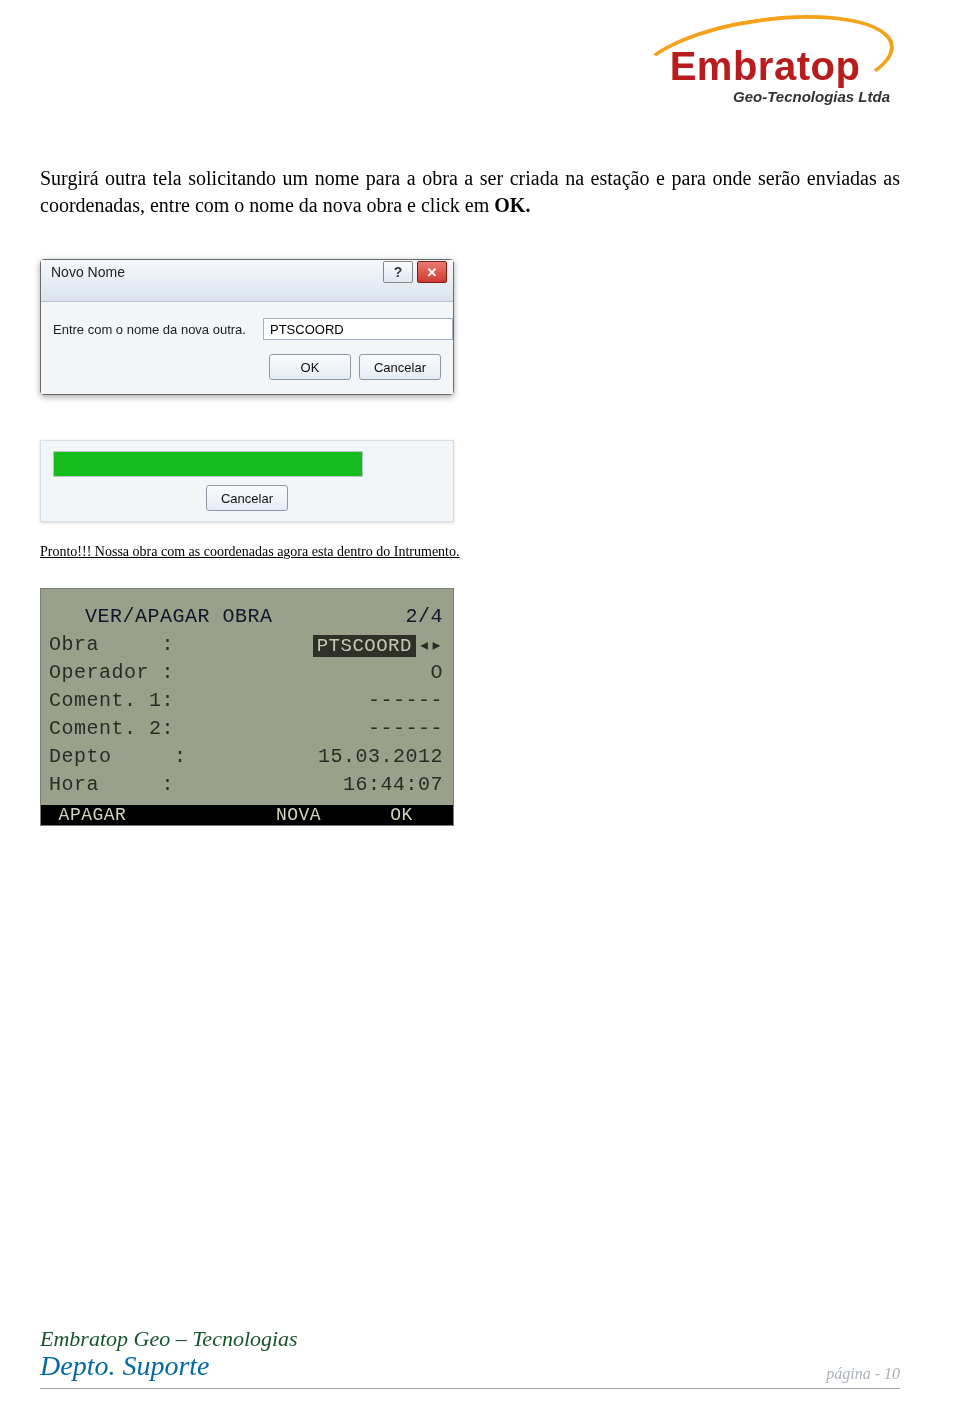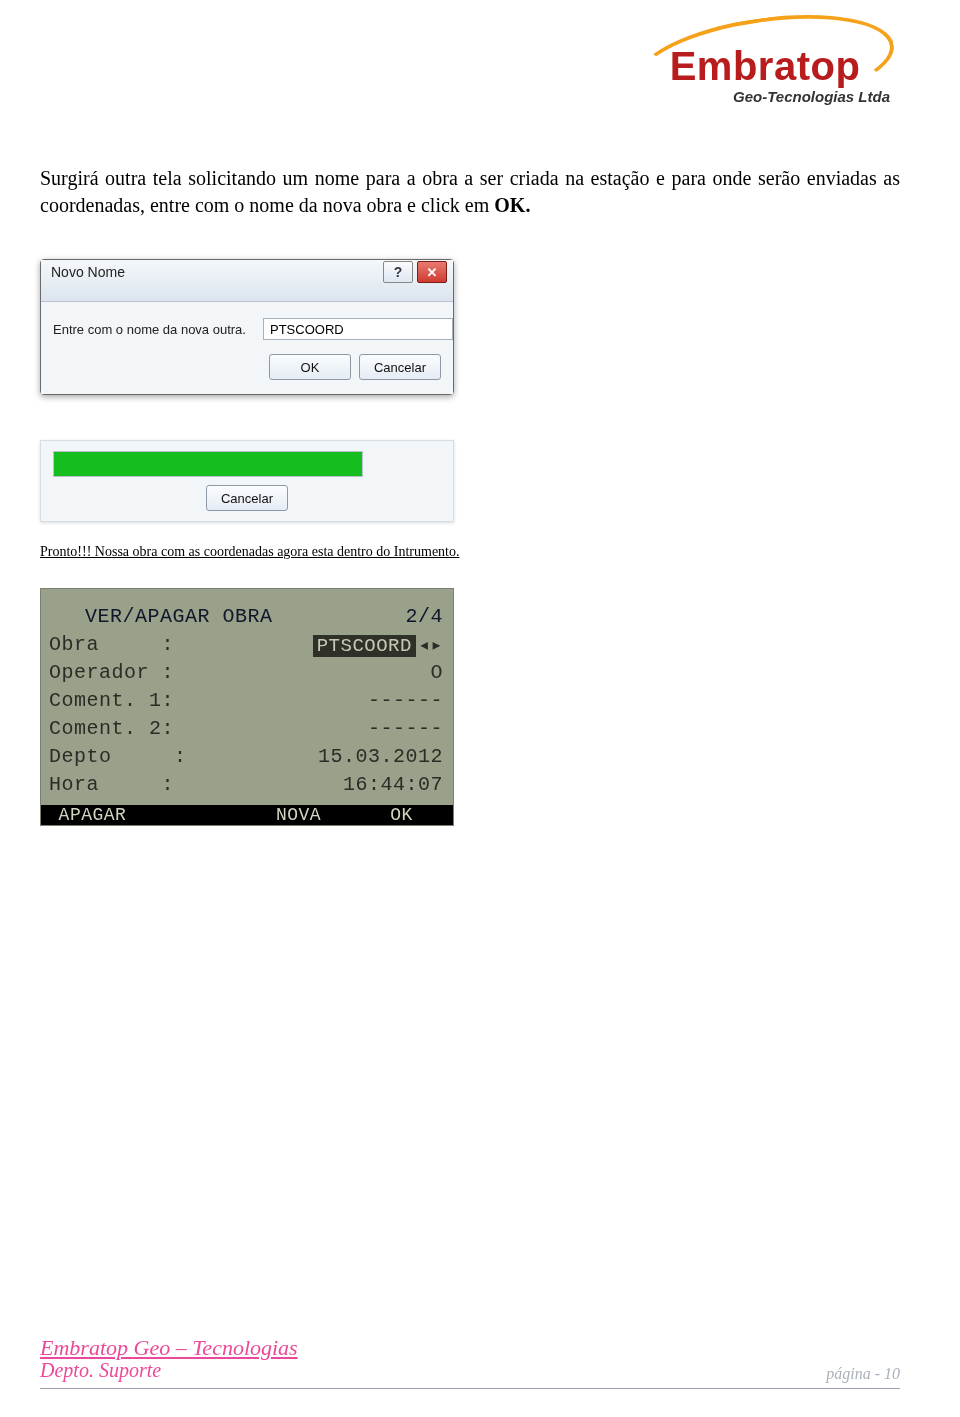--- a/index.html
+++ b/index.html
@@ -137,25 +137,25 @@
     font-size: 18px;
   }
   .soft { text-align: center; }
 
   
   .footer {
     position: absolute; left: 40px; right: 60px; bottom: 28px;
   }
   .footer-line1 {
     font-family: "Monotype Corsiva", "Brush Script MT", cursive;
-    font-style: italic; font-size: 22px; color: #ec4899; text-decoration: underline;
+    font-style: italic; font-size: 22px; color: #14532d;
   }
   .footer-line2 {
     font-family: "Monotype Corsiva", "Brush Script MT", cursive;
-    font-style: italic; font-size: 20px; color: #ec4899;
+    font-style: italic; font-size: 28px; color: #0369a1;
     margin-top: -2px;
   }
   .footer-rule {
     border-top: 1px solid #9aa2ab; margin-top: 6px;
   }
   .footer-page {
     position: absolute; right: 0; bottom: 6px;
     font-family: "Monotype Corsiva", "Brush Script MT", cursive;
     font-style: italic; font-size: 16px; color: #aab1b9;
   }

